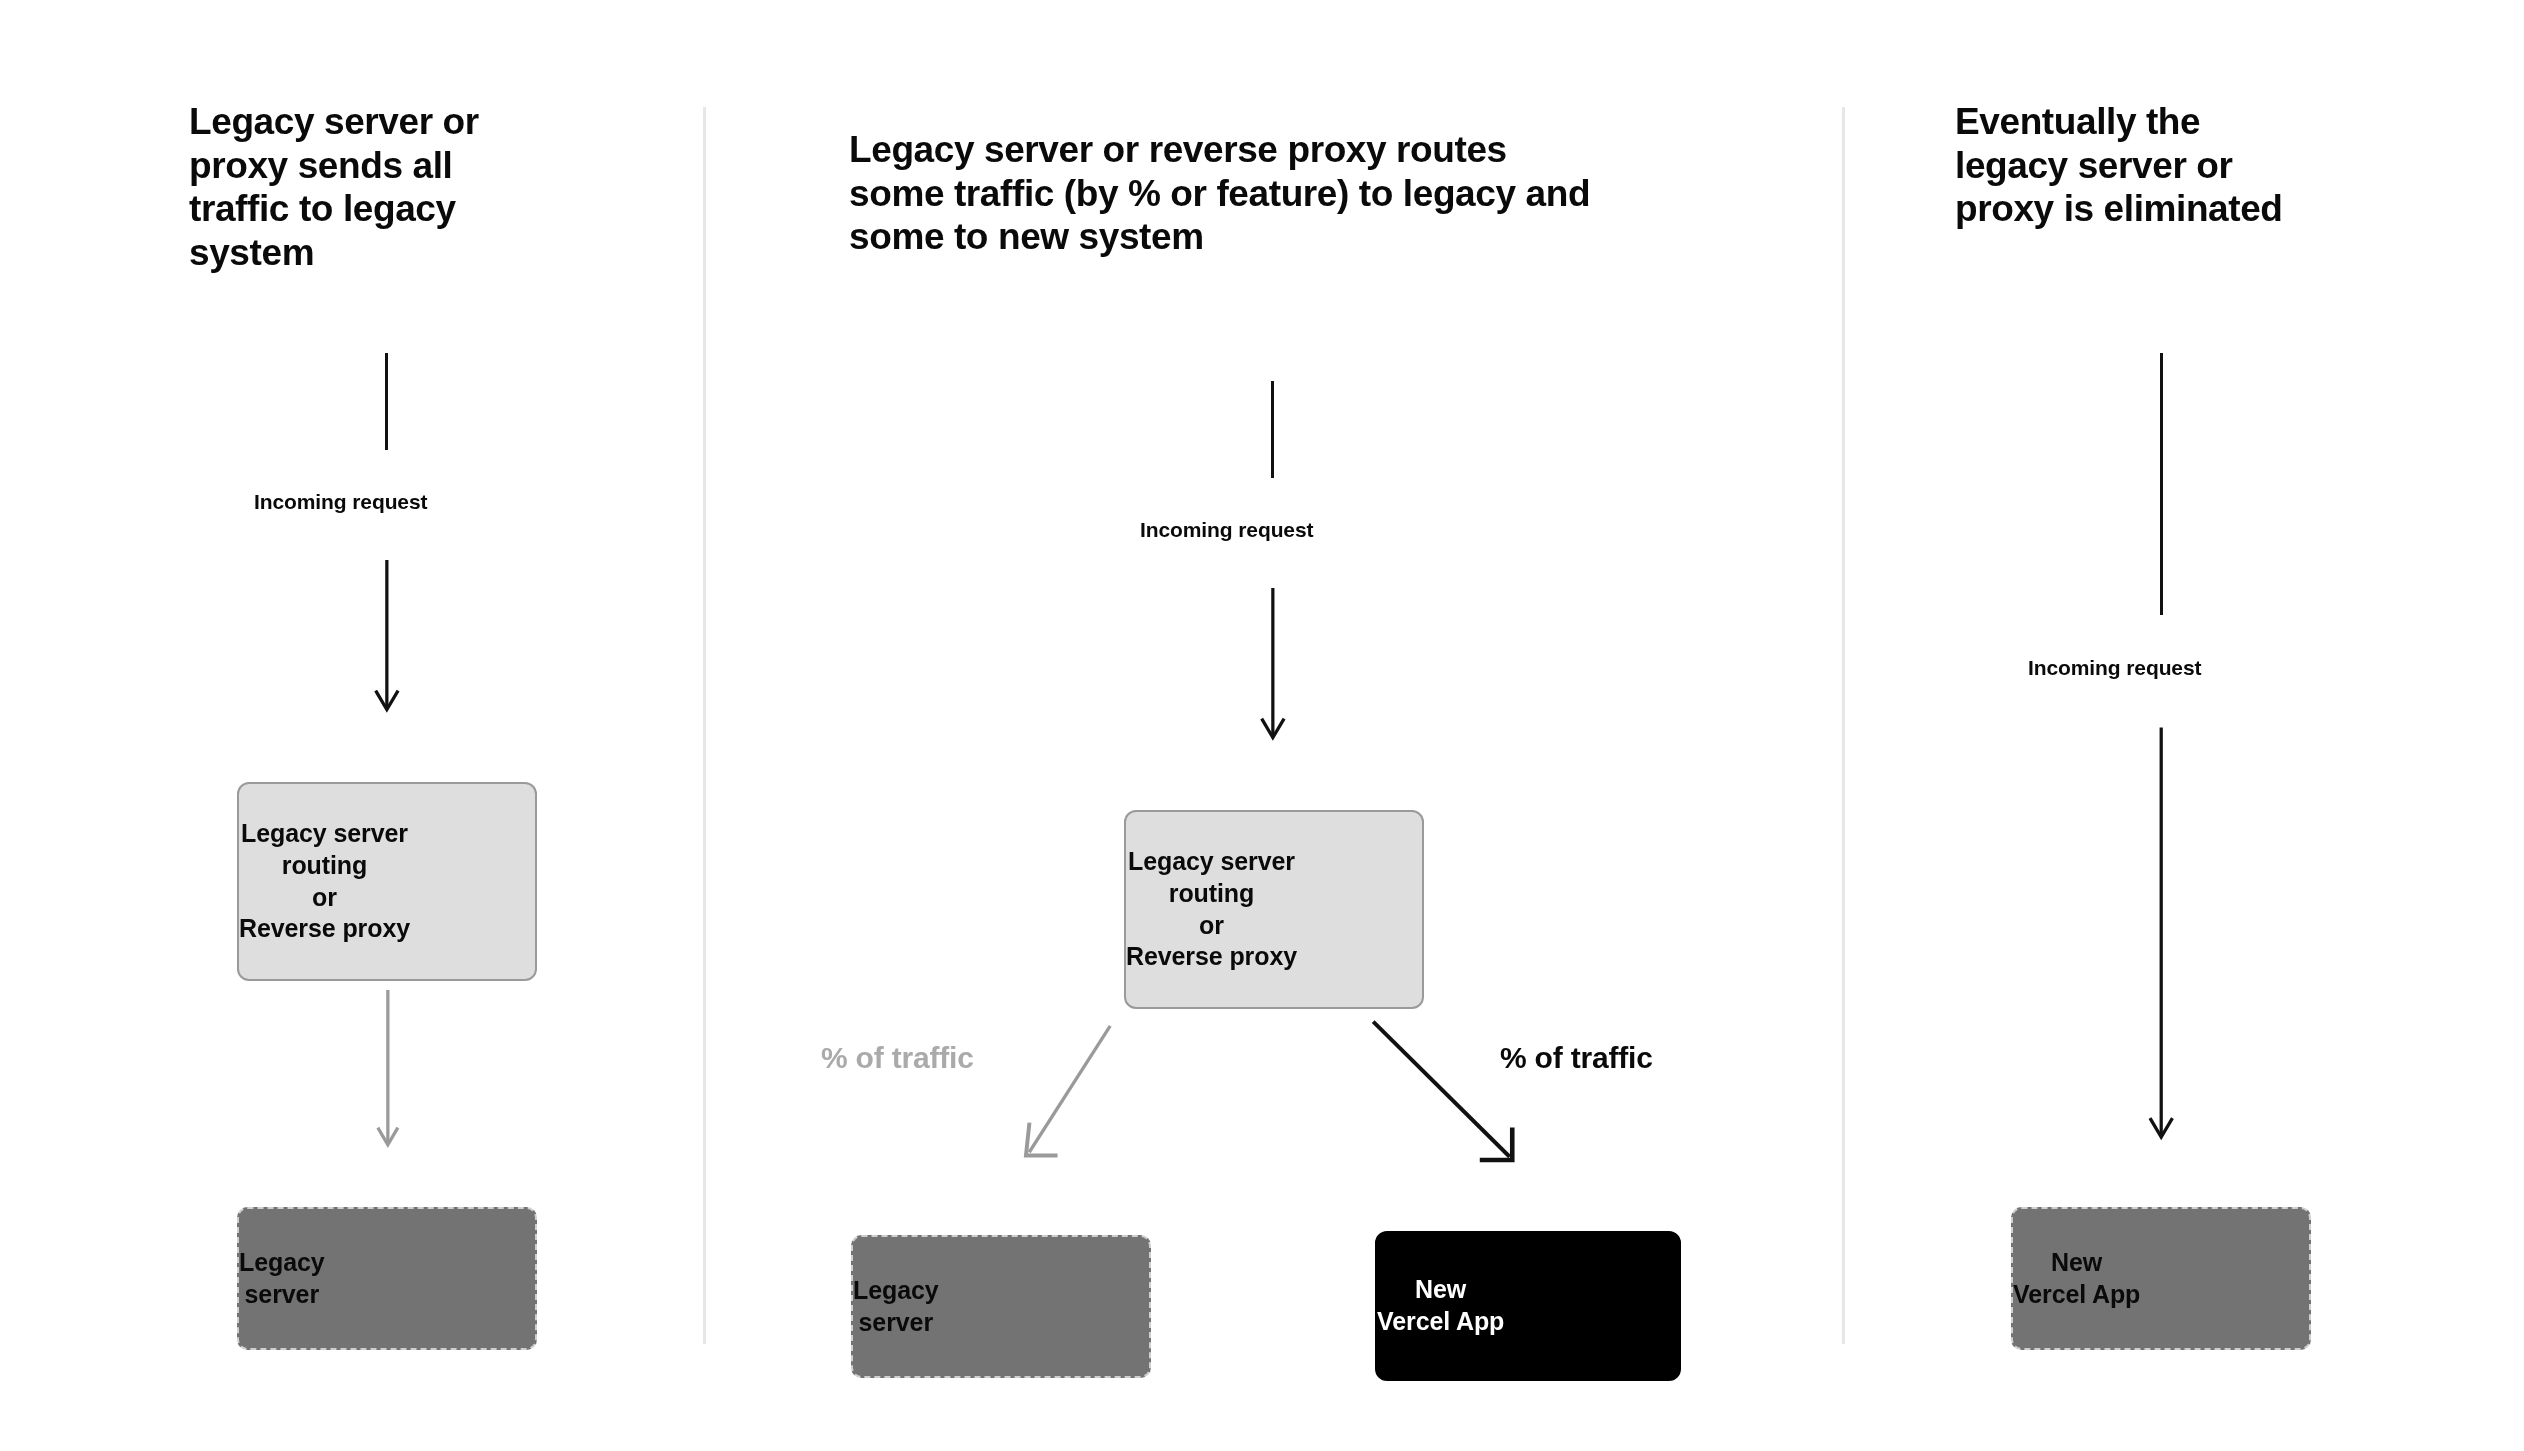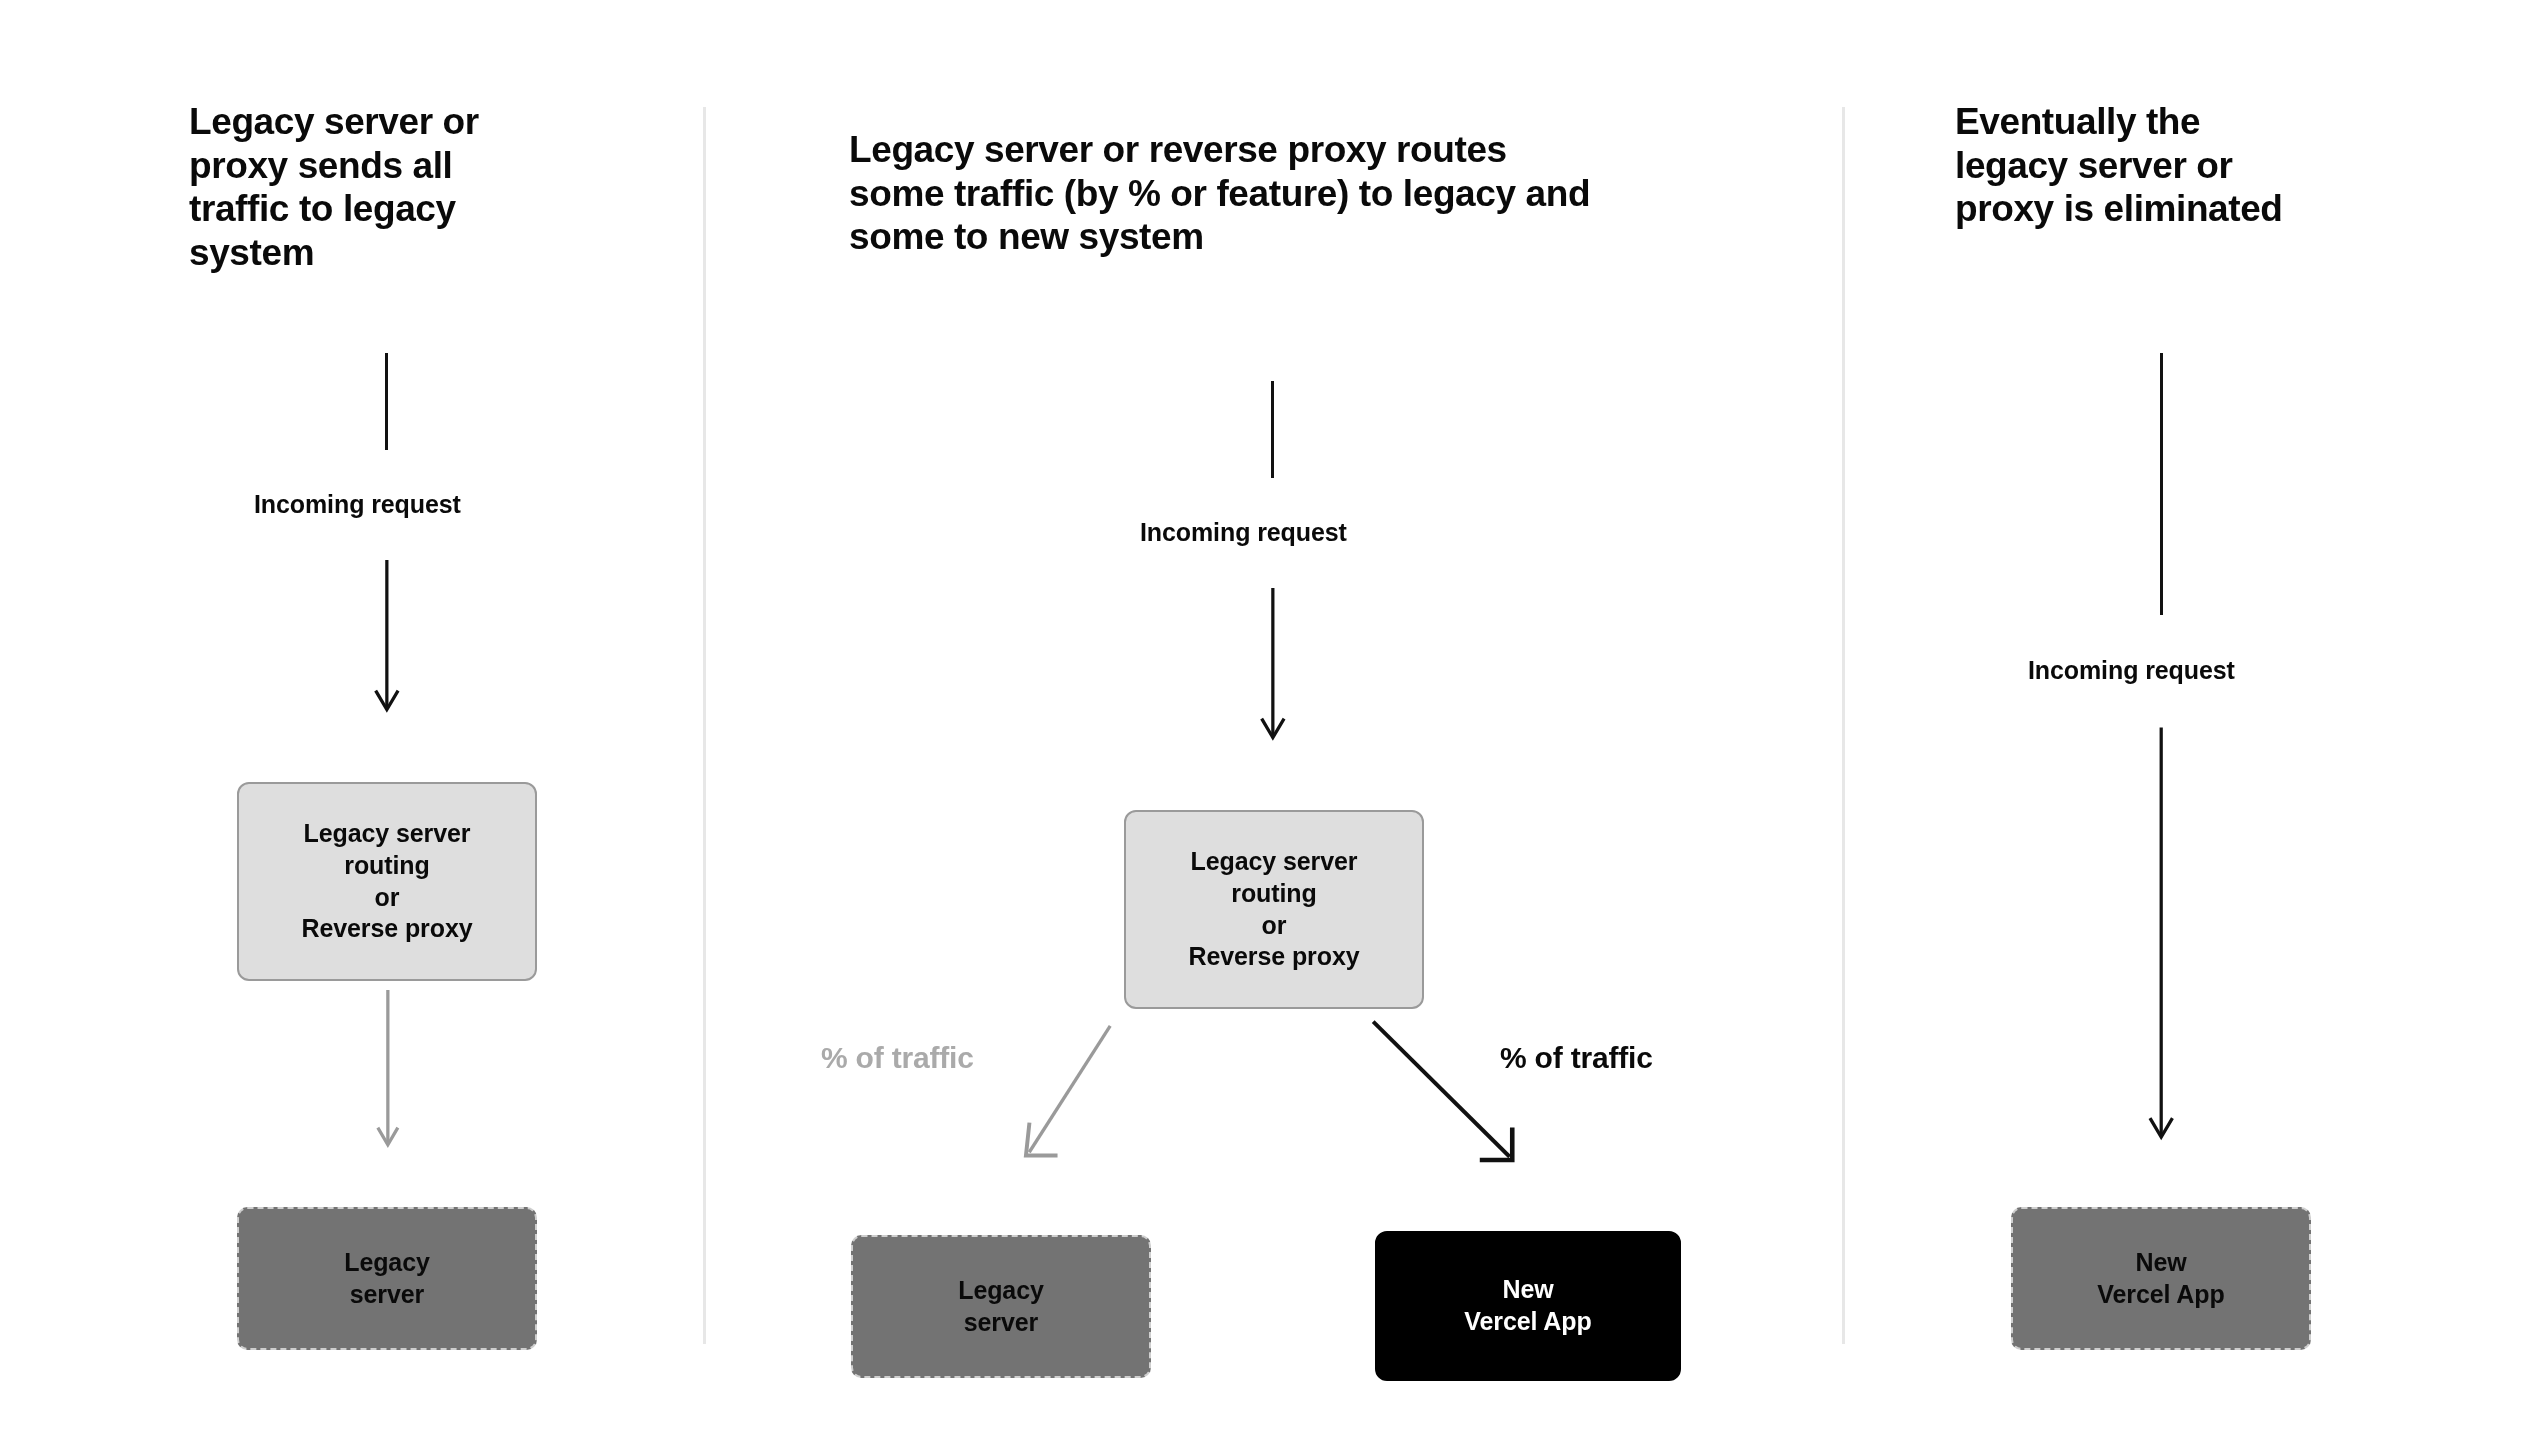--- a/index.html
+++ b/index.html
@@ -56,39 +56,39 @@
   #column-3 .col-heading { left: 110px;  top: 100px; width: 395px; }
 
   
   .vline {
     position: absolute;
     background: #111111;
   }
 
   .flow-label {
     position: absolute;
-    font-size: 25px;
+    font-size: 21px;
     font-weight: 700;
     letter-spacing: -0.1px;
     color: #0a0a0a;
     white-space: nowrap;
   }
 
   .arrow-svg {
     position: absolute;
     overflow: visible;
   }
 
   
   .node {
     position: absolute;
     box-sizing: border-box;
     display: flex;
     align-items: center;
-    justify-content: center;
+    justify-content: flex-start;
     text-align: center;
     font-size: 25px;
     font-weight: 700;
     line-height: 1.27;
     letter-spacing: -0.1px;
     white-space: pre-line;
   }
   .node.solid-gray {
     background: #dedede;
     border: 2.6px solid #9a9a9a;

